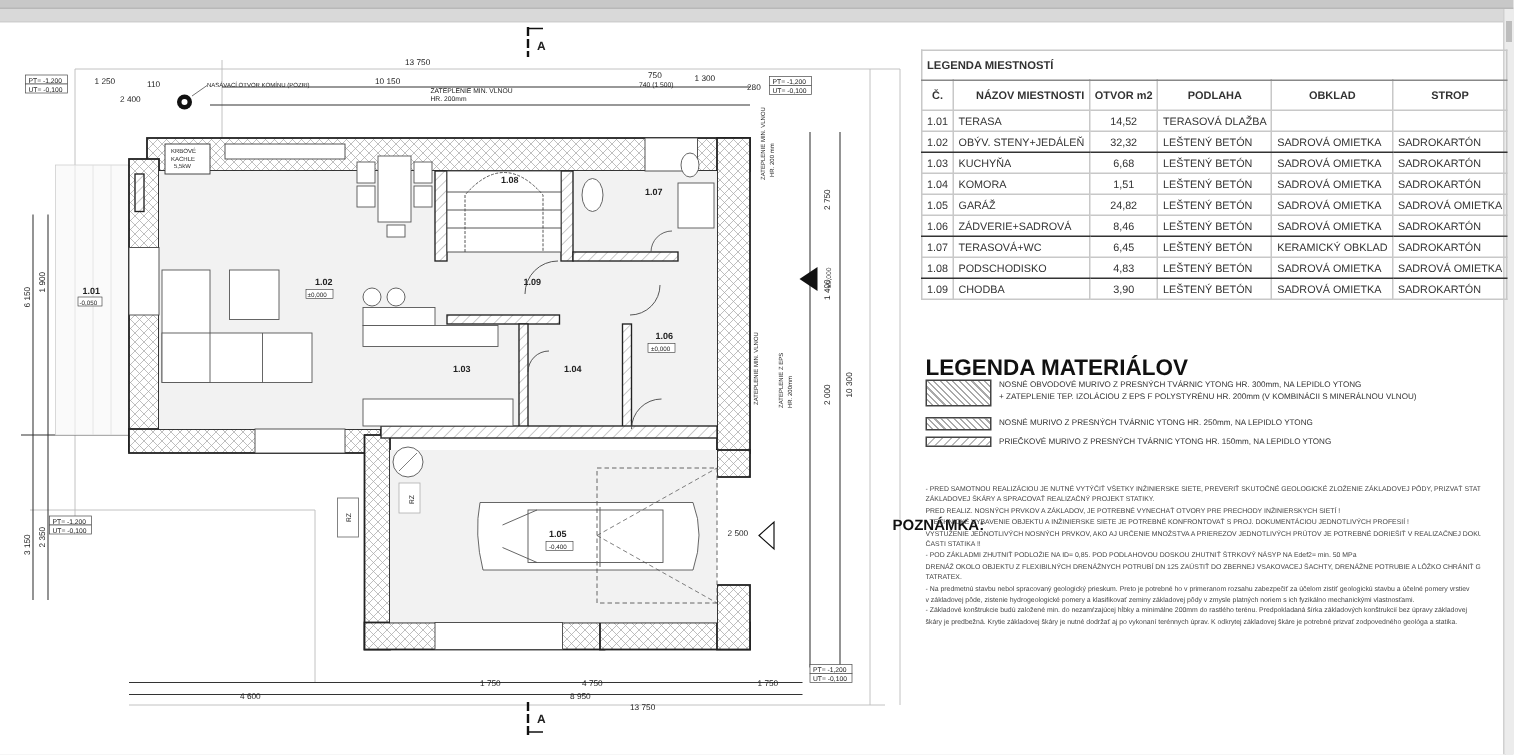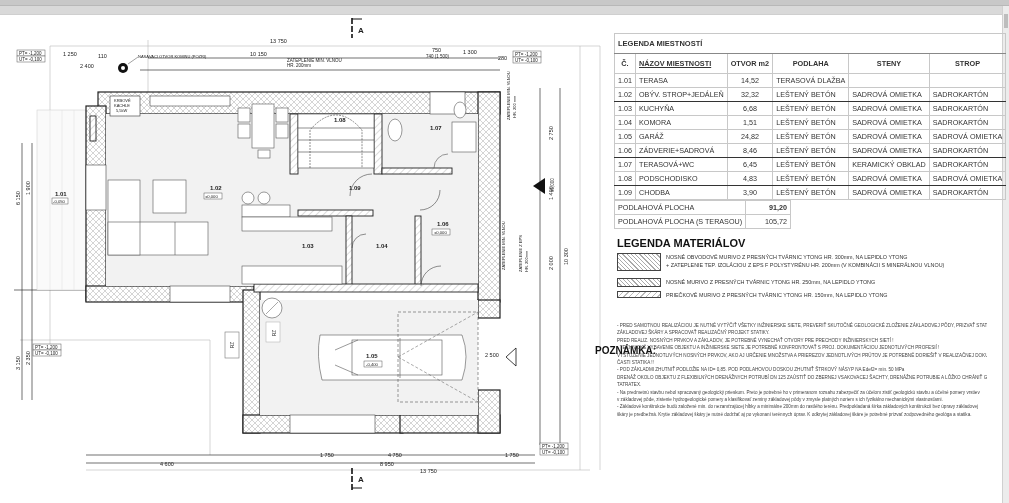--- a/index.html
+++ b/index.html
@@ -11,29 +11,29 @@
 
   svg.plan { position:absolute; left:0; top:14px; }
   .plan text { font-family:"Liberation Sans", sans-serif; fill:#222; }
 
   
   .legend-box { position:absolute; left:614px; top:33px; width:372px; }
   table.rooms { border-collapse:collapse; width:372px; font-size:7.2px; color:#333; }
   table.rooms td { border:1px solid #c8c8c8; padding:1px 3px; height:11px; white-space:nowrap; }
   table.rooms .title td { font-weight:bold; font-size:7.5px; height:17px; border-bottom:1px solid #888; }
   table.rooms .head td { font-weight:bold; text-align:center; height:17px; font-size:7.3px; }
-  table.rooms .head td:nth-child(2) { text-align:left;text-decoration:underline; }
+  table.rooms .head td:nth-child(2) { text-align:right; }
   table.rooms td.num { text-align:center; }
   table.rooms tr.sep td { border-bottom:1px solid #333; }
   table.totals { border-collapse:collapse; font-size:7.2px; color:#333; margin-top:0; }
   table.totals td { border:1px solid #c8c8c8; padding:1px 3px; height:11px; white-space:nowrap; }
   table.totals td.num { text-align:right; width:38px; }
   table.totals tr.bold td.num { font-weight:bold; }
 
-  .mat-title { position:absolute; left:617px; top:237px; font-size:11px; font-weight:bold; color:#111; }
+  .mat-title { position:absolute; left:617px; top:237px; font-size:15px; font-weight:bold; color:#111; }
   .mat-row { position:absolute; left:617px; display:flex; align-items:flex-start; gap:5px; font-size:5.4px; color:#333; }
   .swatch { width:42px; flex:none; border:1px solid #444; background:repeating-linear-gradient(45deg,#fff 0 2px,#aaa 2px 3px); }
   .mat-text div { line-height:8px; }
 
   .note-title { position:absolute; left:595px; top:309px; font-size:10px; font-weight:bold; color:#111;margin-top:36px; }
   .notes { position:absolute; left:617px; top:322px; width:370px; font-size:4.6px; color:#444; line-height:7.4px; }
   .notes div { white-space:nowrap; overflow:hidden; }
 </style>
 </head>
 <body>
@@ -302,34 +302,34 @@
   <table class="rooms">
     <tbody>
         <tr class="title">
           <td colspan="6">LEGENDA MIESTNOSTÍ</td>
         </tr>
     <tr class="head">
       <td style="width:20px">Č.</td>
       <td style="width:72px">NÁZOV MIESTNOSTI</td>
       <td style="width:42px">OTVOR m2</td>
       <td style="width:68px">PODLAHA</td>
-      <td style="width:70px">STENY</td>
+      <td style="width:70px">OBKLAD</td>
       <td style="width:70px">STROP</td>
     </tr>
     <tr>
           <td>1.01</td>
           <td>TERASA</td>
           <td class="num">14,52</td>
           <td>TERASOVÁ DLAŽBA</td>
           <td></td>
           <td></td>
         </tr>
     <tr class="sep">
           <td>1.02</td>
-          <td>OBÝV. STROP+JEDÁLEŇ</td>
+          <td>OBÝV. STENY+JEDÁLEŇ</td>
           <td class="num">32,32</td>
           <td>LEŠTENÝ BETÓN</td>
           <td>SADROVÁ OMIETKA</td>
           <td>SADROKARTÓN</td>
         </tr>
     <tr>
           <td>1.03</td>
           <td>KUCHYŇA</td>
           <td class="num">6,68</td>
           <td>LEŠTENÝ BETÓN</td>
@@ -376,32 +376,20 @@
           <td>SADROVÁ OMIETKA</td>
           <td>SADROVÁ OMIETKA</td>
         </tr>
     <tr>
           <td>1.09</td>
           <td>CHODBA</td>
           <td class="num">3,90</td>
           <td>LEŠTENÝ BETÓN</td>
           <td>SADROVÁ OMIETKA</td>
           <td>SADROKARTÓN</td>
-        </tr>
-  </tbody>
-    </table>
-  <table class="totals">
-    <tbody>
-        <tr class="bold">
-          <td style="width:104px">PODLAHOVÁ PLOCHA</td>
-          <td class="num">91,20</td>
-        </tr>
-    <tr>
-          <td>PODLAHOVÁ PLOCHA (S TERASOU)</td>
-          <td class="num">105,72</td>
         </tr>
   </tbody>
     </table>
 </div>
 
 <div class="mat-title">LEGENDA MATERIÁLOV</div>
 <div class="mat-row" style="top:253px">
   <div class="swatch" style="height:16px"></div>
   <div class="mat-text">
       <div>NOSNÉ OBVODOVÉ MURIVO Z PRESNÝCH TVÁRNIC YTONG HR. 300mm, NA LEPIDLO YTONG</div>

